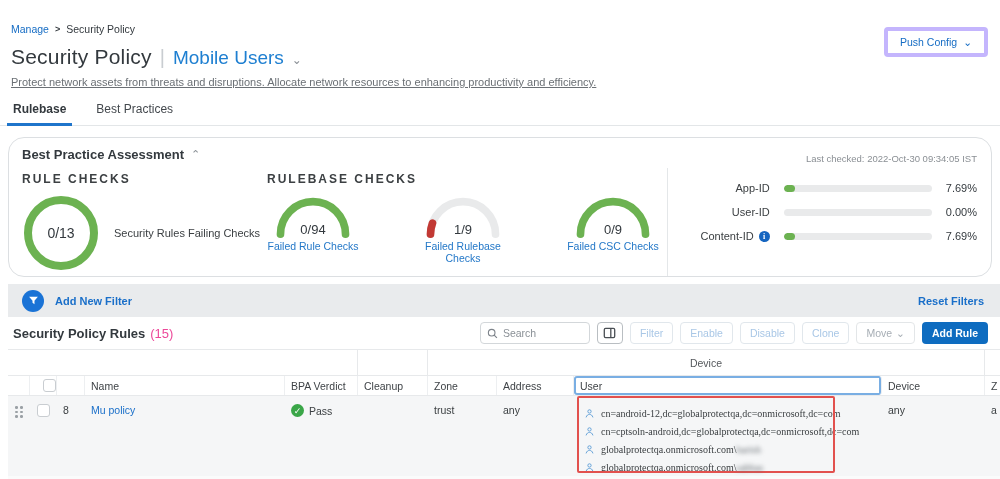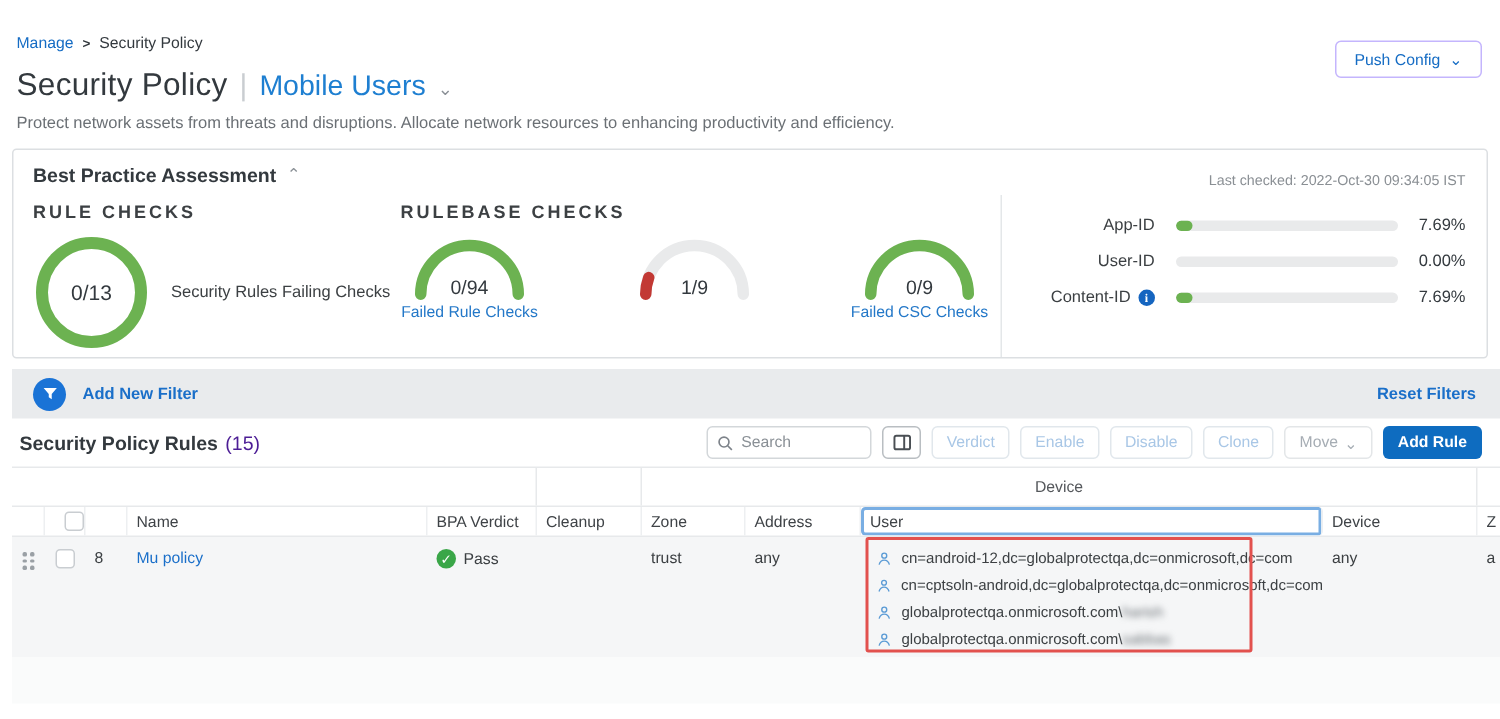--- a/index.html
+++ b/index.html
@@ -4,36 +4,36 @@
 <style>
   * { margin:0; padding:0; box-sizing:border-box; }
   body { font-family:"Liberation Sans", sans-serif; background:#fff; }
   .page { position:relative; width:1000px; height:479px; background:#fff; overflow:hidden; font-family:"Liberation Sans", sans-serif;margin-top:12px; }
 
   
   .breadcrumb { padding:11px 0 0 11px; font-size:10.5px; display:flex; align-items:center; gap:6px; }
   .crumb-link { color:#156cc4; cursor:pointer; }
   .crumb-sep { color:#33393e; font-weight:bold; font-size:9px; }
   .crumb-cur { color:#33393e; }
-  .push-config { position:absolute; top:15px; right:12px; border:1px solid #c4b5fd; border-radius:4px; background:#fff;
-    color:#156cc4; font-size:10.5px; padding:5px 12px; display:flex; gap:6px; align-items:flex-end; cursor:pointer; }
+  .push-config { position:absolute; top:15px; right:12px; border:4px solid #c4b5fd; border-radius:4px; background:#fff;
+    color:#156cc4; font-size:10.5px; padding:5px 12px; display:flex; gap:6px; align-items:flex-start; cursor:pointer; }
   .title-row { padding:10px 0 0 11px; display:flex; align-items:baseline; gap:8px; }
   .page-title { font-size:21px; color:#33393e; letter-spacing:.2px; }
   .title-divider { color:#c9cdd1; font-size:20px; font-weight:300; }
   .scope { font-size:19px; color:#1e7fd1; }
   .scope-chev { color:#8a9096; font-size:12px; }
-  .subtitle { padding:7px 0 0 11px; font-size:11px; color:#6b7075; }
+  .subtitle { padding:7px 0 0 11px; font-size:11px; color:#6b7075;text-decoration:underline; }
 
   .tabs { display:flex; gap:26px; padding:14px 0 0 11px; border-bottom:1px solid #e3e6e8; }
   .tab { font-size:12px; padding:0 2px 9px 2px; color:#43484d; cursor:pointer; position:relative; }
   .tab.active { color:#33393e; font-weight:bold; }
   .tab.active::after { content:""; position:absolute; left:-4px; right:-4px; bottom:-1px; height:3px; background:#1f75cb; }
 
   
-  .bpa-card { position:relative; margin:11px 8px 0 8px; height:140px; border:1px solid #dcdfe2; border-radius:3px; background:#fff; }
+  .bpa-card { position:relative; margin:11px 8px 0 8px; height:140px; border:1px solid #dcdfe2; border-radius:16px; background:#fff; }
   .bpa-head { position:absolute; top:9px; left:13px; font-size:13px; font-weight:bold; color:#33393e; display:flex; gap:7px; align-items:center; }
   .bpa-chev { color:#8a9096; font-weight:normal; font-size:11px; }
   .last-checked { position:absolute; top:15px; right:14px; font-size:9.5px; color:#8a8f94; }
   .bpa-body { position:absolute; top:30px; left:0; right:0; bottom:0; display:flex; }
   .sec-heading { font-size:12px; font-weight:bold; letter-spacing:2px; color:#3c4043; }
 
   .rule-checks { width:252px; padding:4px 0 0 13px; }
   .rc-flex { display:flex; align-items:center; gap:14px; margin-top:8px; }
   .donut-wrap { position:relative; width:78px; height:78px; }
   .donut-num { position:absolute; inset:0; display:flex; align-items:center; justify-content:center; font-size:14px; color:#33393e; }
@@ -58,21 +58,21 @@
 
   
   .filter-bar { margin:7px 0 0 8px; height:33px; background:#e9ebed; display:flex; align-items:center; padding:0 16px 0 14px; }
   .funnel-btn { width:22px; height:22px; border-radius:50%; background:#1a73d6; display:flex; align-items:center; justify-content:center; cursor:pointer; }
   .add-filter { margin-left:11px; font-size:11px; font-weight:bold; color:#1a6fc9; cursor:pointer; }
   .reset-filters { margin-left:auto; font-size:11px; font-weight:bold; color:#1a6fc9; cursor:pointer; }
 
   
   .rules-toolbar { height:32px; display:flex; align-items:center; padding:0 12px 0 13px; }
   .rules-title { font-size:13px; font-weight:bold; color:#33393e; }
-  .rules-count { font-size:13px; color:#4c1d95; font-weight:normal; margin-left:5px; }
+  .rules-count { font-size:13px; color:#ec4899; font-weight:normal; margin-left:5px; }
   .tb-right { margin-left:auto; display:flex; align-items:center; gap:7px; }
   .search-box { width:110px; height:22px; border:1px solid #d3d7da; border-radius:4px; background:#fff; display:flex; align-items:center; padding:0 6px; gap:5px; }
   .search-box input { border:none; outline:none; width:70px; font-size:10.5px; color:#5d6368; background:transparent; font-family:"Liberation Sans", sans-serif; }
   .search-box input::placeholder { color:#8a9096; }
   .col-btn { width:26px; height:22px; border:1px solid #b9bec2; border-radius:4px; background:#fff; display:flex; align-items:center; justify-content:center; cursor:pointer; }
   .ghost-btn { height:22px; border:1px solid #e1e7ec; border-radius:4px; background:#fff; color:#a9c7e6; font-size:10.5px; padding:0 9px; display:flex; align-items:center; gap:4px; }
   .ghost-btn.gray { color:#a6adb4; border-color:#e3e6e8; }
   .add-rule-btn { height:22px; border:none; border-radius:4px; background:#0e6cc0; color:#fff; font-size:10.5px; font-weight:bold; padding:0 10px; cursor:pointer; }
 
   
@@ -92,21 +92,21 @@
   .drag-handle i { width:2.5px; height:2.5px; border-radius:50%; background:#9aa0a5; }
   .checkbox { width:13px; height:13px; border:1px solid #c9cdd1; border-radius:3px; background:#fff; display:inline-block; cursor:pointer; }
   .head-row .checkbox { margin-left:7px; margin-top:0; }
   .data-row .checkbox { margin-left:1px; }
   .rule-link { color:#1a6fc9; cursor:pointer; }
   .pass-badge { display:flex; align-items:center; gap:5px; }
   .pass-dot { width:13px; height:13px; border-radius:50%; background:#3aa648; color:#fff; font-size:9px; display:flex; align-items:center; justify-content:center; }
   .user-cell { position:relative; padding:0; }
   .red-box { position:absolute; left:3px; top:0px; width:258px; height:77px; border:2px solid #e2514e; border-radius:2px; pointer-events:none; }
   .user-list { padding:5px 0 0 10px; display:flex; flex-direction:column; }
-  .user-item { display:flex; align-items:center; gap:6px; height:18px; font-size:10px; color:#3c4043; white-space:nowrap; }
+  .user-item { display:flex; align-items:flex-end; gap:6px; height:18px; font-size:10px; color:#3c4043; white-space:nowrap;font-family:Liberation Serif, serif; }
   .blur { filter:blur(2px); color:#6f757a; }
   .below-table { margin-left:8px; width:992px; height:31px; background:#fafbfb; }
 </style>
 </head>
 <body>
 
 <div class="page">
 
   <div class="breadcrumb">
     <span class="crumb-link">Manage</span>
@@ -120,20 +120,24 @@
   </button>
 
   <div class="title-row">
     <span class="page-title">Security Policy</span>
     <span class="title-divider">|</span>
     <span class="scope">Mobile Users</span>
     <span class="scope-chev">⌄</span>
   </div>
   <div class="subtitle">Protect network assets from threats and disruptions. Allocate network resources to enhancing productivity and efficiency.</div>
 
+  <div class="tabs">
+    <div class="tab active">Rulebase</div>
+    <div class="tab">Best Practices</div>
+  </div>
 
   <div class="bpa-card">
     <div class="bpa-head">
       <span>Best Practice Assessment</span>
       <span class="bpa-chev">⌃</span>
     </div>
     <div class="last-checked">Last checked: 2022-Oct-30 09:34:05 IST</div>
 
     <div class="bpa-body">
 
@@ -159,20 +163,21 @@
             </svg>
             <div class="gauge-num">0/94</div>
             <div class="gauge-label">Failed Rule Checks</div>
           </div>
           <div class="gauge">
             <svg width="78" height="44" viewBox="0 0 80 46">
               <path d="M6 42 A34 34 0 0 1 74 42" fill="none" stroke="#e9eaeb" stroke-width="8" stroke-linecap="round"></path>
               <path d="M6 42 A34 34 0 0 1 8.1 30.4" fill="none" stroke="#c23934" stroke-width="8" stroke-linecap="round"></path>
             </svg>
             <div class="gauge-num">1/9</div>
+            <div class="gauge-label">Failed Rulebase Checks</div>
           </div>
           <div class="gauge">
             <svg width="78" height="44" viewBox="0 0 80 46">
               <path d="M6 42 A34 34 0 0 1 74 42" fill="none" stroke="#6cb251" stroke-width="8" stroke-linecap="round"></path>
             </svg>
             <div class="gauge-num">0/9</div>
             <div class="gauge-label">Failed CSC Checks</div>
           </div>
         </div>
       </div>
@@ -232,21 +237,21 @@
           <line x1="13" y1="13" x2="18" y2="18" stroke="#7d838a" stroke-width="2"></line>
         </svg>
         <input type="text" placeholder="Search" style="">
       </div>
       <button class="col-btn">
         <svg width="13" height="12" viewBox="0 0 20 18">
           <rect x="2" y="2" width="16" height="14" rx="2" fill="none" stroke="#4a4f54" stroke-width="2"></rect>
           <line x1="12" y1="2" x2="12" y2="16" stroke="#4a4f54" stroke-width="2"></line>
         </svg>
       </button>
-      <button class="ghost-btn">Verdict</button>
+      <button class="ghost-btn">Filter</button>
       <button class="ghost-btn">Enable</button>
       <button class="ghost-btn">Disable</button>
       <button class="ghost-btn">Clone</button>
       <button class="ghost-btn gray">
         <span>Move</span>
         <span>⌄</span>
       </button>
       <button class="add-rule-btn">Add Rule</button>
     </div>
   </div>

